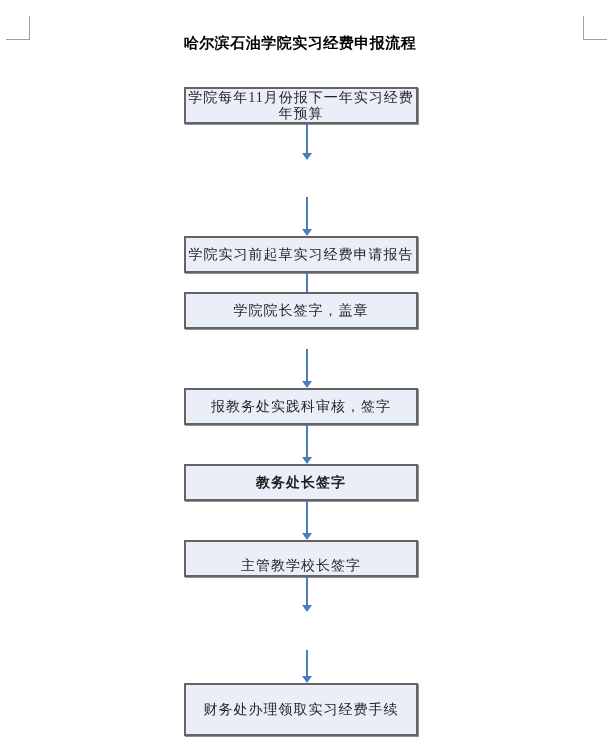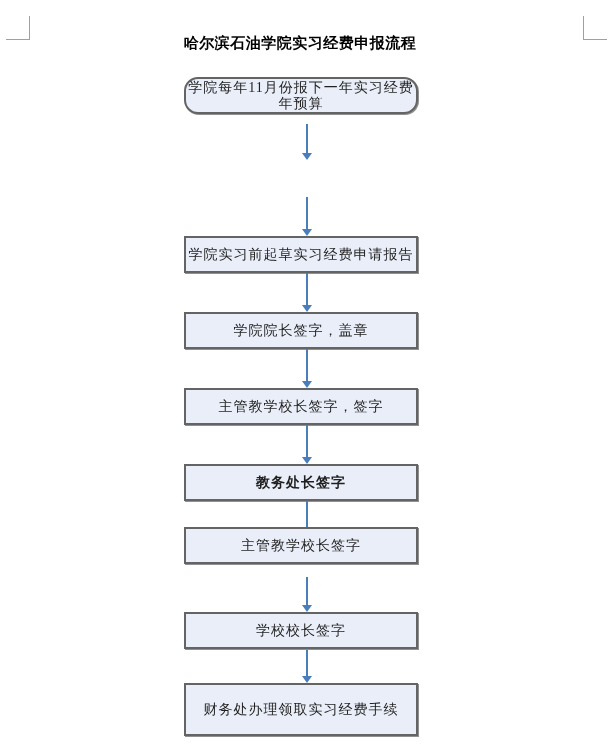--- a/index.html
+++ b/index.html
@@ -62,27 +62,27 @@
     display: flex;
     align-items: center;
     justify-content: center;
     text-align: center;
     font-size: 14px;
     line-height: 16px;
     letter-spacing: 1px;
     color: #1f1f1f;
     padding: 1px 2px;
   }
-  .s1 { top: 77px; border-radius: 14px;  }
+  .s1 { top: 87px;  }
   .s2 { top: 160px; }
   .s3 { top: 236px; }
-  .s4 { top: 312px; }
+  .s4 { top: 292px; }
   .s5 { top: 388px; }
   .s6 { top: 464px; font-weight: bold; }
-  .s7 { top: 527px; }
+  .s7 { top: 540px; align-items: flex-end; }
   .s8 { top: 612px; }
   .s9 { top: 683px; height: 53px; }
   
   .arrow {
     position: absolute;
     left: 302px;
     width: 10px;
   }
   .arrow .shaft {
     position: absolute;
@@ -140,21 +140,21 @@
 
   <div class="box s4">
     <span>学院院长签字，盖章</span>
   </div>
   <div class="arrow a4">
     <div class="shaft"></div>
     <div class="head"></div>
   </div>
 
   <div class="box s5">
-    <span>主管教学校长签字，签字</span>
+    <span>报教务处实践科审核，签字</span>
   </div>
   <div class="arrow a5">
     <div class="shaft"></div>
     <div class="head"></div>
   </div>
 
   <div class="box s6">
     <span>教务处长签字</span>
   </div>
   <div class="arrow a6">
@@ -163,23 +163,20 @@
   </div>
 
   <div class="box s7">
     <span>主管教学校长签字</span>
   </div>
   <div class="arrow a7">
     <div class="shaft"></div>
     <div class="head"></div>
   </div>
 
-  <div class="box s8">
-    <span>学校校长签字</span>
-  </div>
   <div class="arrow a8">
     <div class="shaft"></div>
     <div class="head"></div>
   </div>
 
   <div class="box s9">
     <span>财务处办理领取实习经费手续</span>
   </div>
 
 </div>

